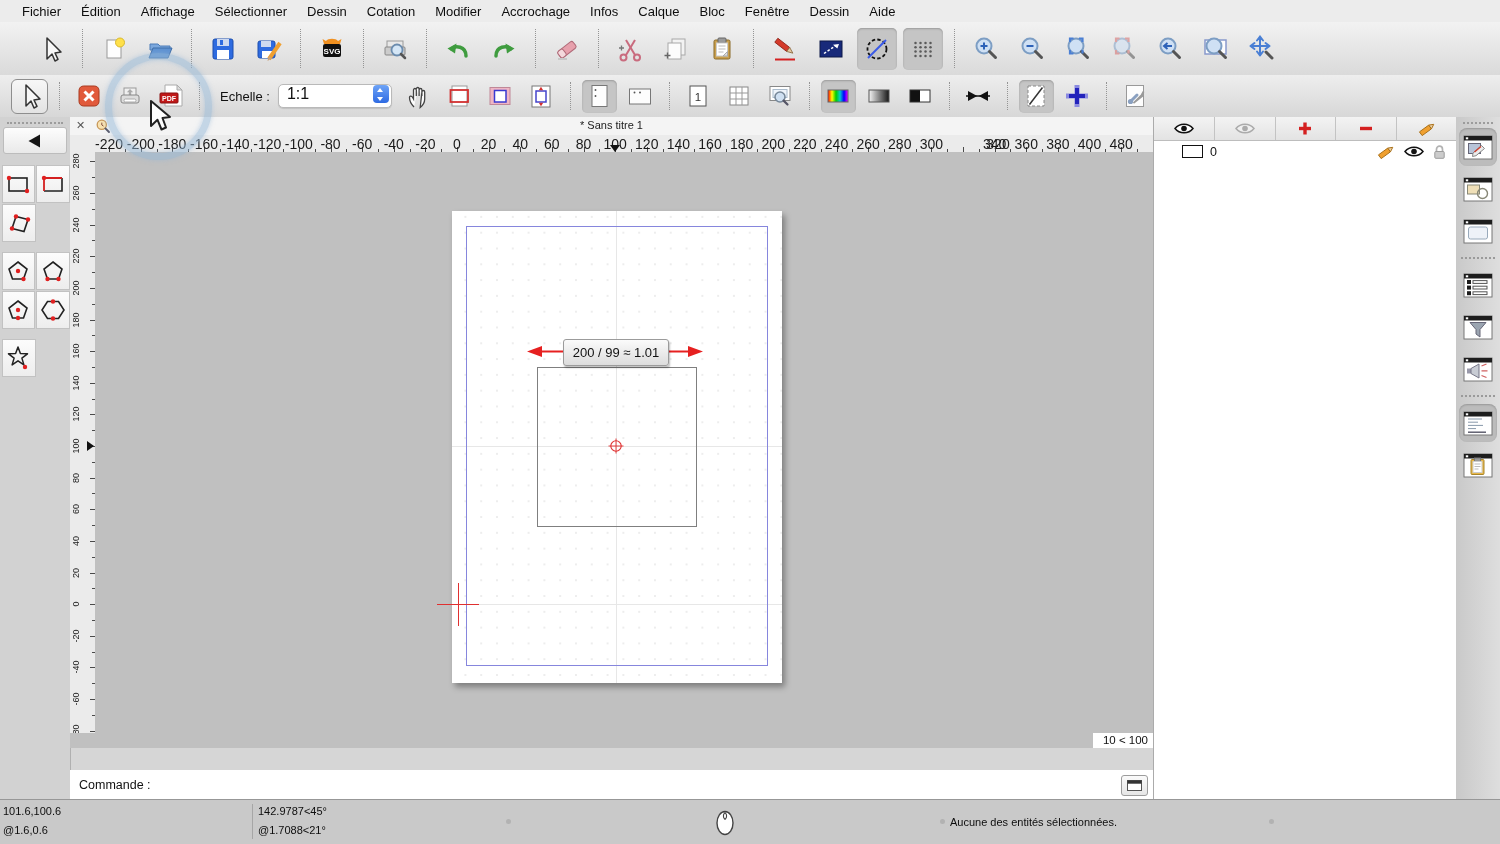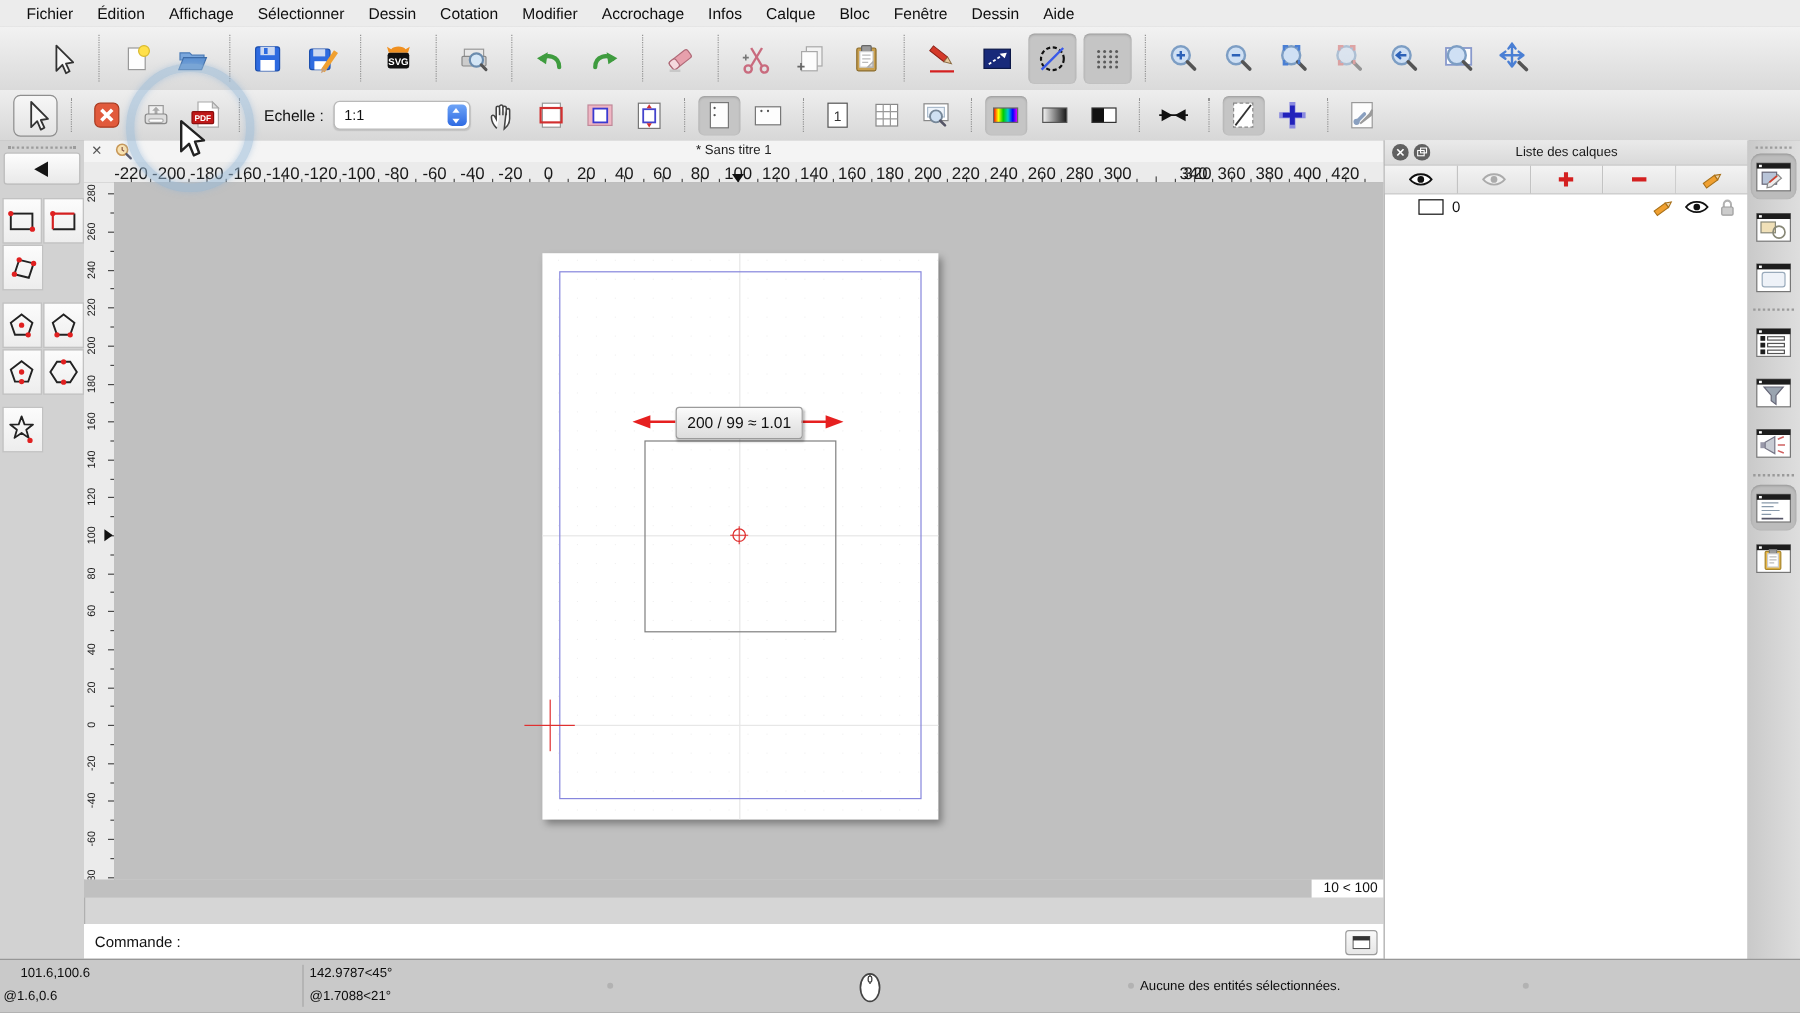--- a/index.html
+++ b/index.html
@@ -15,21 +15,21 @@
   #row1{top:22px;height:53px;background:linear-gradient(#f2f2f2,#dadada);border-bottom:1px solid #c4c4c4;padding-left:28px;}
   #row2{top:75px;height:42px;background:linear-gradient(#eeeeee,#d7d7d7);border-bottom:1px solid #b2b2b2;}
   .tb-sep{align-self:stretch;margin:7px 8px;border-left:1px dotted #949494;width:0;}
   .tbtn{display:flex;align-items:center;justify-content:center;border-radius:5px;margin:0 3px;}
   #row1 .tbtn{width:40px;height:42px;}
   #row2 .tbtn{width:35px;height:33px;}
   .tbtn.pressed{background:#c5c5c5;box-shadow:inset 0 1px 2px rgba(0,0,0,.22);}
   .tbtn.boxed{border:1.5px solid #8e8e8e;border-radius:6px;background:linear-gradient(#f7f7f7,#e3e3e3);width:43px;height:33px;}
   .scale-label{font-size:13px;color:#111;margin:0 8px 0 12px;white-space:nowrap;}
   .scale-select{width:112px;height:22px;background:#fff;border:1px solid #b9b9b9;border-radius:5px;
-                display:flex;align-items:center;font-size:12px;color:#111;box-shadow:0 1px 1px rgba(0,0,0,.12);margin-right:6px;}
+                display:flex;font-size:16px;color:#111;box-shadow:0 1px 1px rgba(0,0,0,.12);margin-right:6px;}
   .scale-value{flex:1;padding-left:8px;}
   .stepper{width:16px;height:18px;border-radius:4px;background:linear-gradient(#6ea4f7,#2e6ae2);margin-right:2px;position:relative;}
   .stepper:before,.stepper:after{content:"";position:absolute;left:4.2px;border:3.6px solid transparent;}
   .stepper:before{top:2.5px;border-bottom:4.6px solid #fff;border-top-width:0;}
   .stepper:after{bottom:2.5px;border-top:4.6px solid #fff;border-bottom-width:0;}
   
   .left-palette{position:absolute;top:117px;left:0;width:70px;bottom:44px;background:#d2d2d2;border-right:1px solid #b0b0b0;}
   .grip-h{border-top:2px dotted #9c9c9c;margin:5px 7px 3px 7px;height:0;}
   .pal-back{margin:3px 3px 10px 3px;height:25px;background:linear-gradient(#fdfdfd,#e9e9e9);
             border:1px solid #bcbcbc;border-radius:3px;display:flex;align-items:center;justify-content:center;}
@@ -788,21 +788,21 @@
       <div class="htick" style="left: 931.25px; height: 5px;"></div>
       <span class="hlab" style="left: 931.25px;">360</span>
       <div class="htick" style="left: 947.062px; height: 3px;"></div>
       <div class="htick" style="left: 962.875px; height: 5px;"></div>
       <span class="hlab" style="left: 962.875px;">380</span>
       <div class="htick" style="left: 978.688px; height: 3px;"></div>
       <div class="htick" style="left: 994.5px; height: 5px;"></div>
       <span class="hlab" style="left: 994.5px;">400</span>
       <div class="htick" style="left: 1010.31px; height: 3px;"></div>
       <div class="htick" style="left: 1026.12px; height: 5px;"></div>
-      <span class="hlab" style="left: 1026.12px;">420</span>
+      <span class="hlab" style="left: 1026.12px;">480</span>
       <div class="htick" style="left: 1041.94px; height: 3px;"></div>
       <div class="hmark" style="left: 515.125px;"></div>
     </div>
   <div class="vruler" id="vruler">
       <div class="vtick" style="top: 578.625px; width: 5px;"></div>
       <span class="vlab" style="top: 573.625px;">-80</span>
       <div class="vtick" style="top: 562.812px; width: 3px;"></div>
       <div class="vtick" style="top: 547px; width: 5px;"></div>
       <span class="vlab" style="top: 542px;">-60</span>
       <div class="vtick" style="top: 531.188px; width: 3px;"></div>
@@ -901,36 +901,20 @@
       <span class="icon" id="cmdCornerIcon">
           <svg width="15" height="11" viewBox="0 0 15 11" xmlns="http://www.w3.org/2000/svg">
             <rect x="0.5" y="0.5" width="14" height="10" fill="#fff" stroke="#555"></rect>
             <rect x="0.5" y="0.5" width="14" height="3.2" fill="#333"></rect>
           </svg>
         </span>
     </span>
   </div>
 
   <div class="layers">
-    <div class="layers-header">
-      <span class="lh-btn icon" style="left:6px;" id="lhClose">
-          <svg width="14" height="14" viewBox="0 0 14 14" xmlns="http://www.w3.org/2000/svg">
-            <circle cx="7" cy="7" r="7" fill="#616161"></circle>
-            <path d="M4.4,4.4 l5.2,5.2 M9.6,4.4 l-5.2,5.2" stroke="#fff" stroke-width="1.4"></path>
-          </svg>
-        </span>
-      <span class="lh-btn icon" style="left:24px;" id="lhFloat">
-          <svg width="14" height="14" viewBox="0 0 14 14" xmlns="http://www.w3.org/2000/svg">
-            <circle cx="7" cy="7" r="7" fill="#616161"></circle>
-            <rect x="3.4" y="5.4" width="5.4" height="4.4" fill="none" stroke="#fff" stroke-width="0.9"></rect>
-            <rect x="5.8" y="3.4" width="5" height="4" fill="none" stroke="#fff" stroke-width="0.9"></rect>
-          </svg>
-        </span>
-      <span>Liste des calques</span>
-    </div>
     <div class="layers-toolbar" id="layersToolbar">
         <div class="lt-btn">
           <span class="icon">
             <svg width="22" height="15" viewBox="0 0 22 15" xmlns="http://www.w3.org/2000/svg">
               <path d="M2,7.5 C6.5,1.8 15.5,1.8 20,7.5 C15.5,13.2 6.5,13.2 2,7.5 Z" fill="#fff" stroke="#111" stroke-width="1.5"></path>
               <circle cx="11" cy="7.5" r="2.8" fill="#111"></circle>
             </svg>
           </span>
         </div>
         <div class="lt-btn">
@@ -1094,21 +1078,21 @@
             <rect x="10" y="11.5" width="13" height="15" rx="1" fill="#e8b84a" stroke="#a8852a"></rect>
             <rect x="13.5" y="10" width="6" height="3.6" fill="#9a9a9a" stroke="#777"></rect>
             <rect x="12" y="13.5" width="9" height="11" fill="#fff" stroke="#ccc"></rect>
             <path d="M13.5,16 h6 M13.5,18.5 h6 M13.5,21 h4" stroke="#bbb"></path>
           </svg>
         </span>
       </div>
     </div>
 
   <div class="statusbar">
-    <span class="sb-item" style="left:3px;top:5px;margin-left:14px;">101.6,100.6</span>
+    <span class="sb-item" style="left:3px;top:5px;">101.6,100.6</span>
     <span class="sb-item" style="left:3px;top:24px;">@1.6,0.6</span>
     <div class="sb-div"></div>
     <span class="sb-item" style="left:258px;top:5px;">142.9787&lt;45°</span>
     <span class="sb-item" style="left:258px;top:24px;">@1.7088&lt;21°</span>
     <span class="sb-dot" style="left:506px;"></span>
     <span class="sb-item icon" style="left:714px;top:6px;" id="mouseIcon">
         <svg width="22" height="31" viewBox="0 0 22 31" xmlns="http://www.w3.org/2000/svg">
           <ellipse cx="11" cy="17" rx="8" ry="11.5" fill="#fff" stroke="#444" stroke-width="1.4"></ellipse>
           <line x1="11" y1="5.5" x2="11" y2="14" stroke="#444" stroke-width="1.2"></line>
           <rect x="9.5" y="7.5" width="3" height="5" rx="1.5" fill="#fff" stroke="#444" stroke-width="1.1"></rect>

